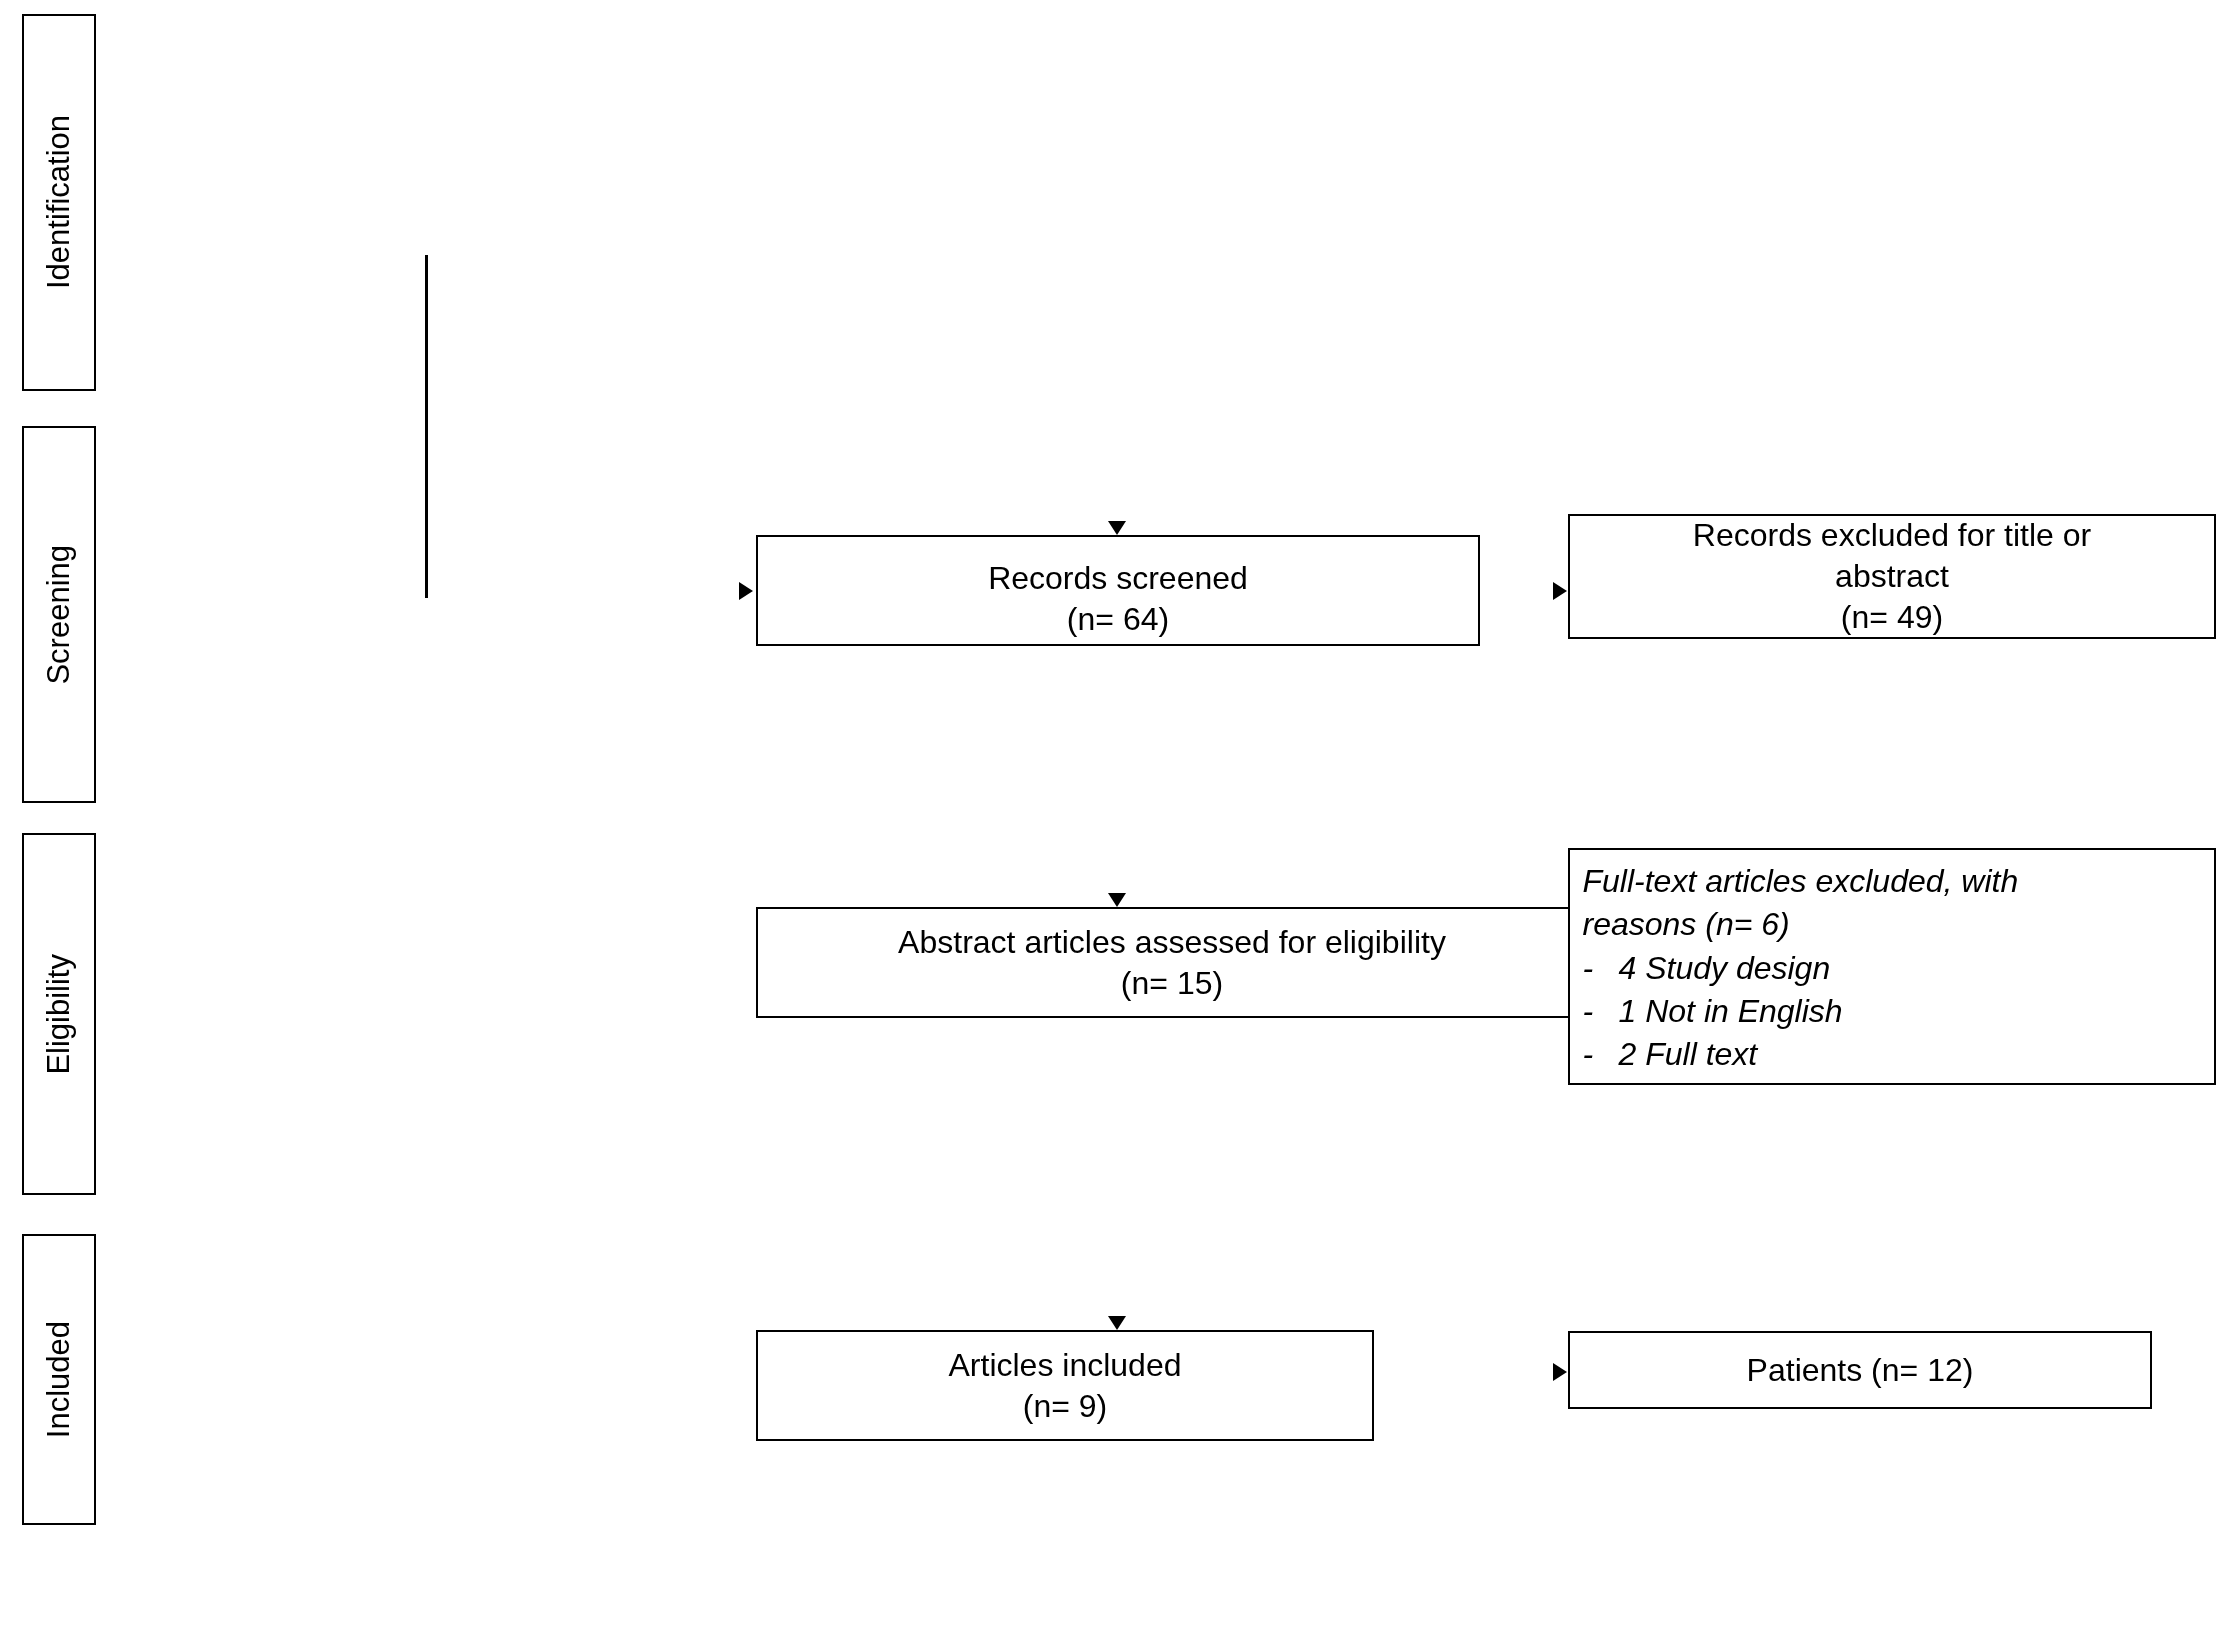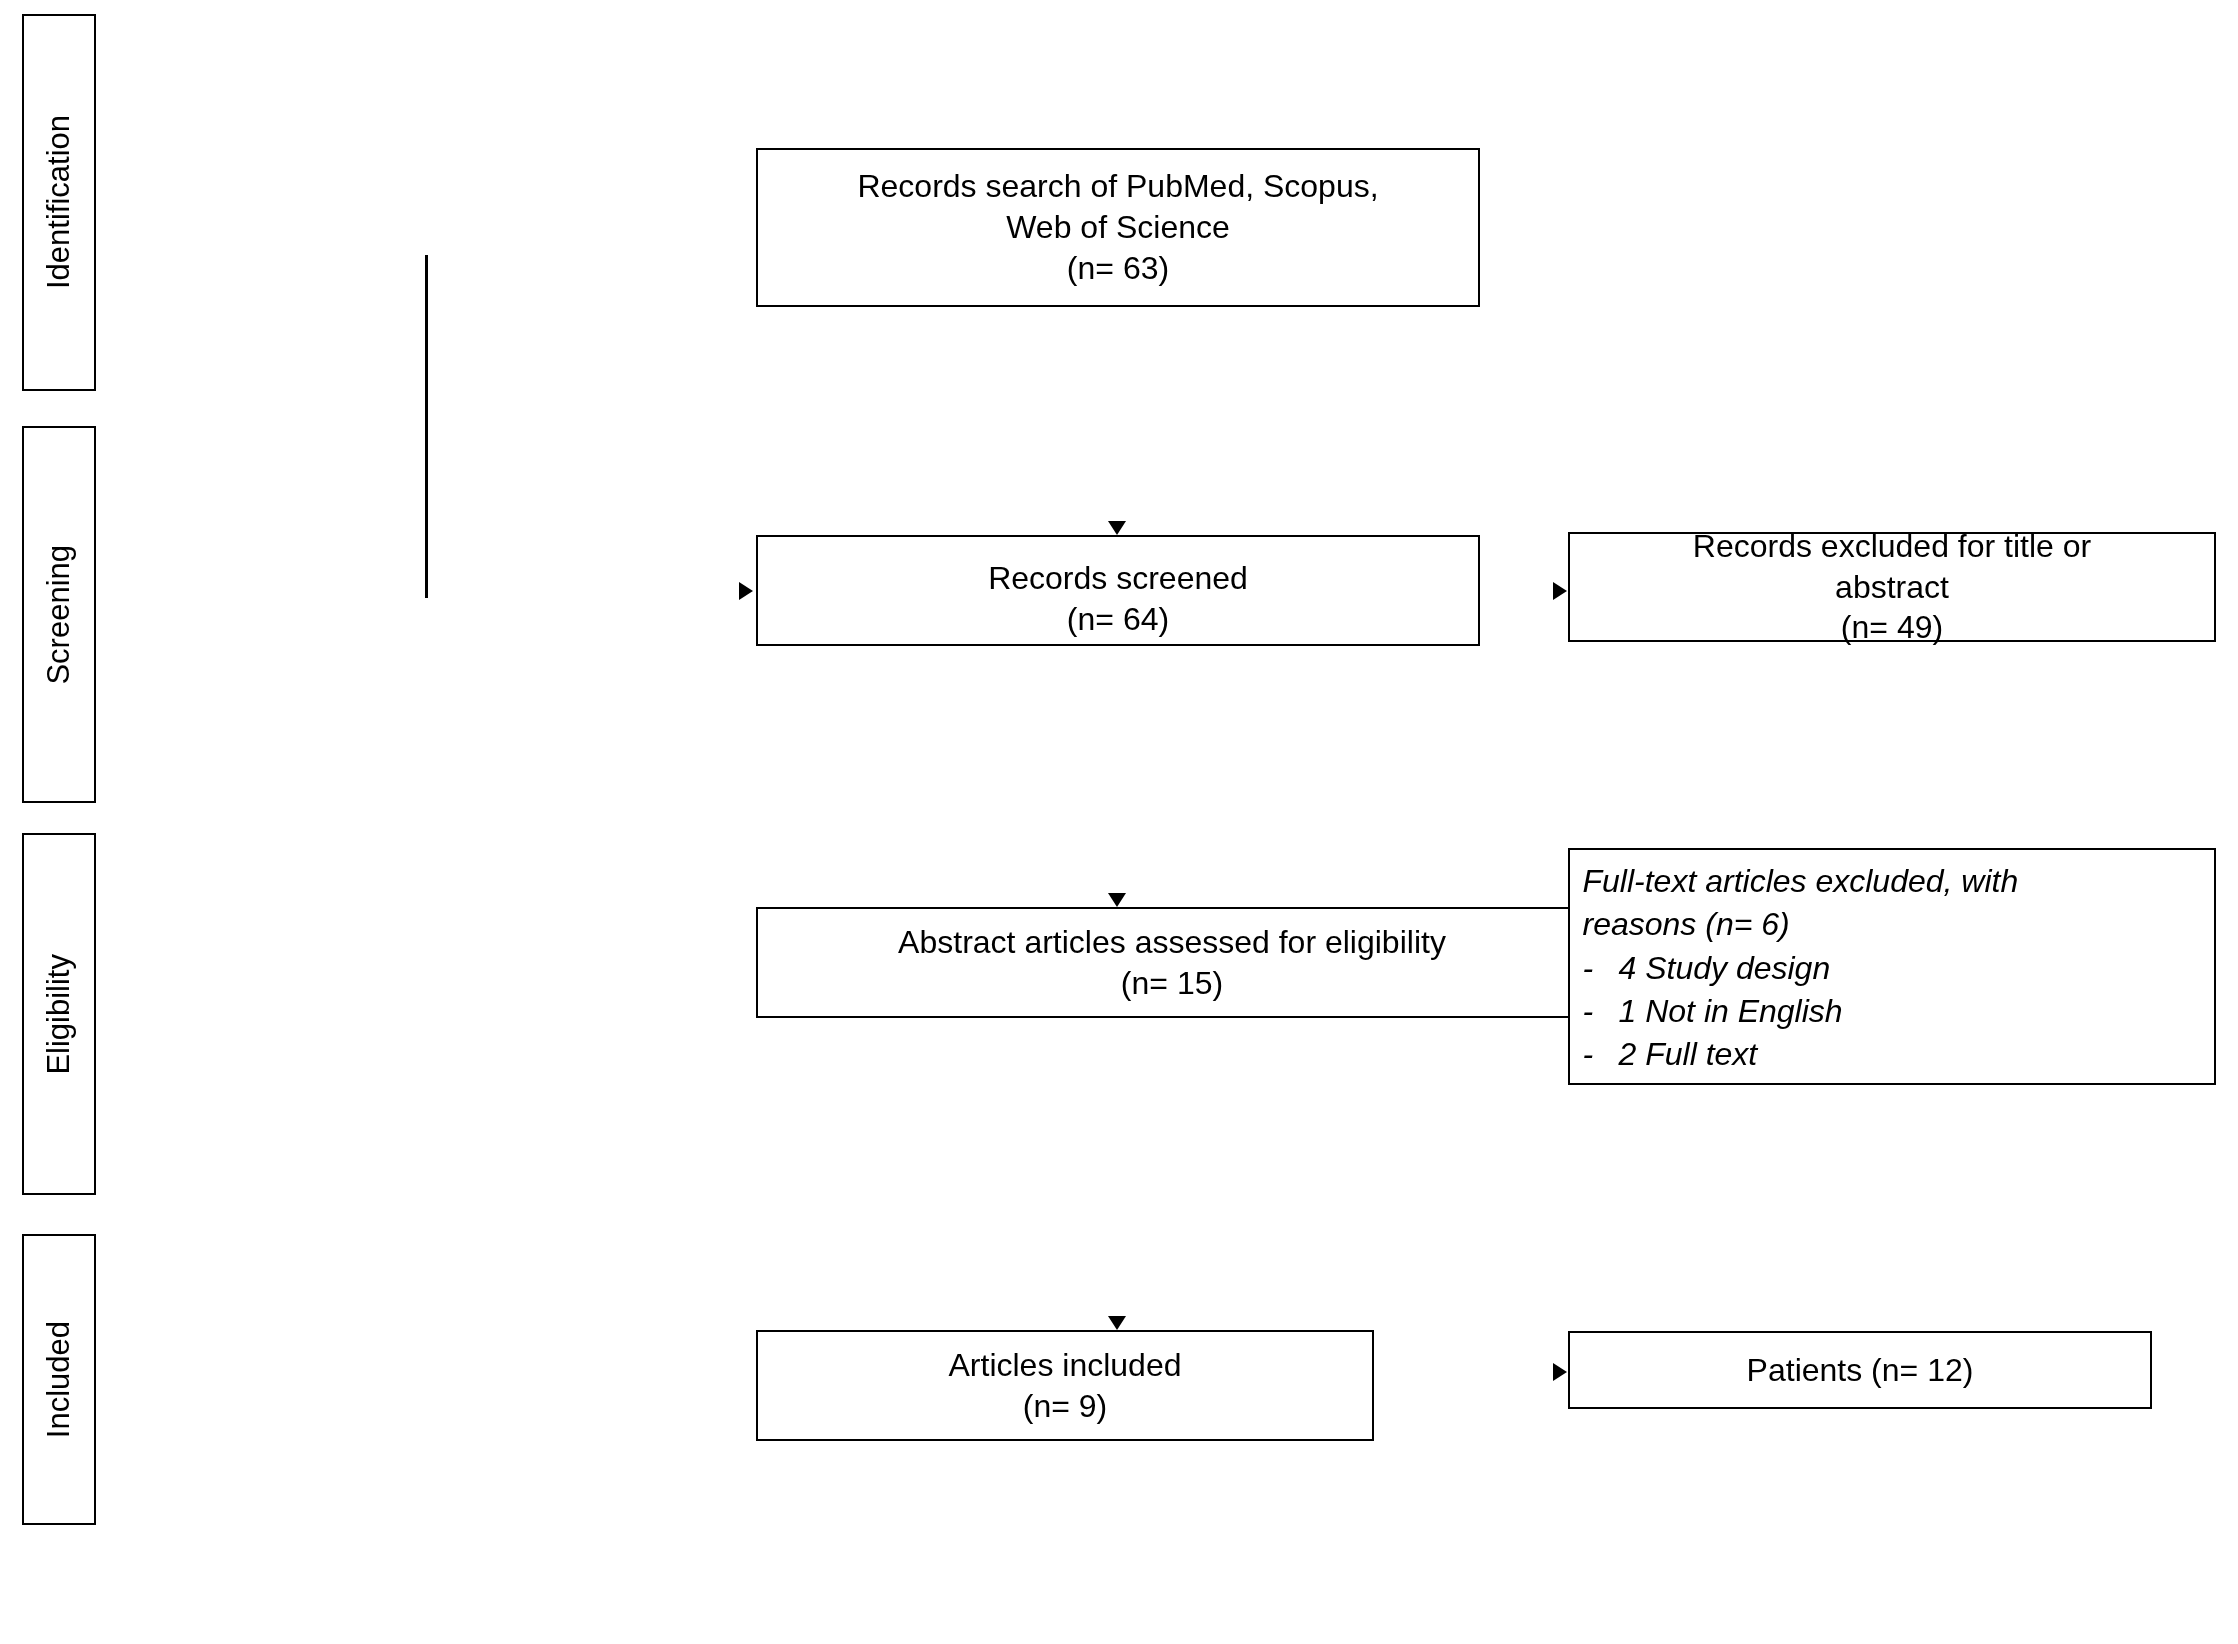--- a/index.html
+++ b/index.html
@@ -146,32 +146,27 @@
   <div class="arrow-down" style="left:1108px; top:893px;"></div>
 
   <div class="conn-h" style="left:1478px; top:975px; width:85px;"></div>
   <div class="arrow-right" style="left:1554px; top:967px;"></div>
 
   <div class="arrow-down" style="left:1108px; top:1316px;"></div>
 
   <div class="arrow-right" style="left:1553px; top:1363px;"></div>
 
 
-  <div class="flow-box" style="left:756px; top:148px; width:724px; height:159px;">
-    <span class="box-text">Records search of PubMed, Scopus,
-Web of Science
-(n= 63)</span>
-  </div>
 
   <div class="flow-box" style="left:756px; top:535px; width:724px; height:111px;align-items:flex-end;">
     <span class="box-text">Records screened
 (n= 64)</span>
   </div>
 
-  <div class="flow-box" style="left:1568px; top:532px; width:648px; height:110px;">
+  <div class="flow-box" style="left:1568px; top:514px; width:648px; height:125px;">
     <span class="box-text">Records excluded for title or
 abstract
 (n= 49)</span>
   </div>
 
   <div class="flow-box" style="left:756px; top:907px; width:832px; height:111px;">
     <span class="box-text">Abstract articles assessed for eligibility
 (n= 15)</span>
   </div>
 

